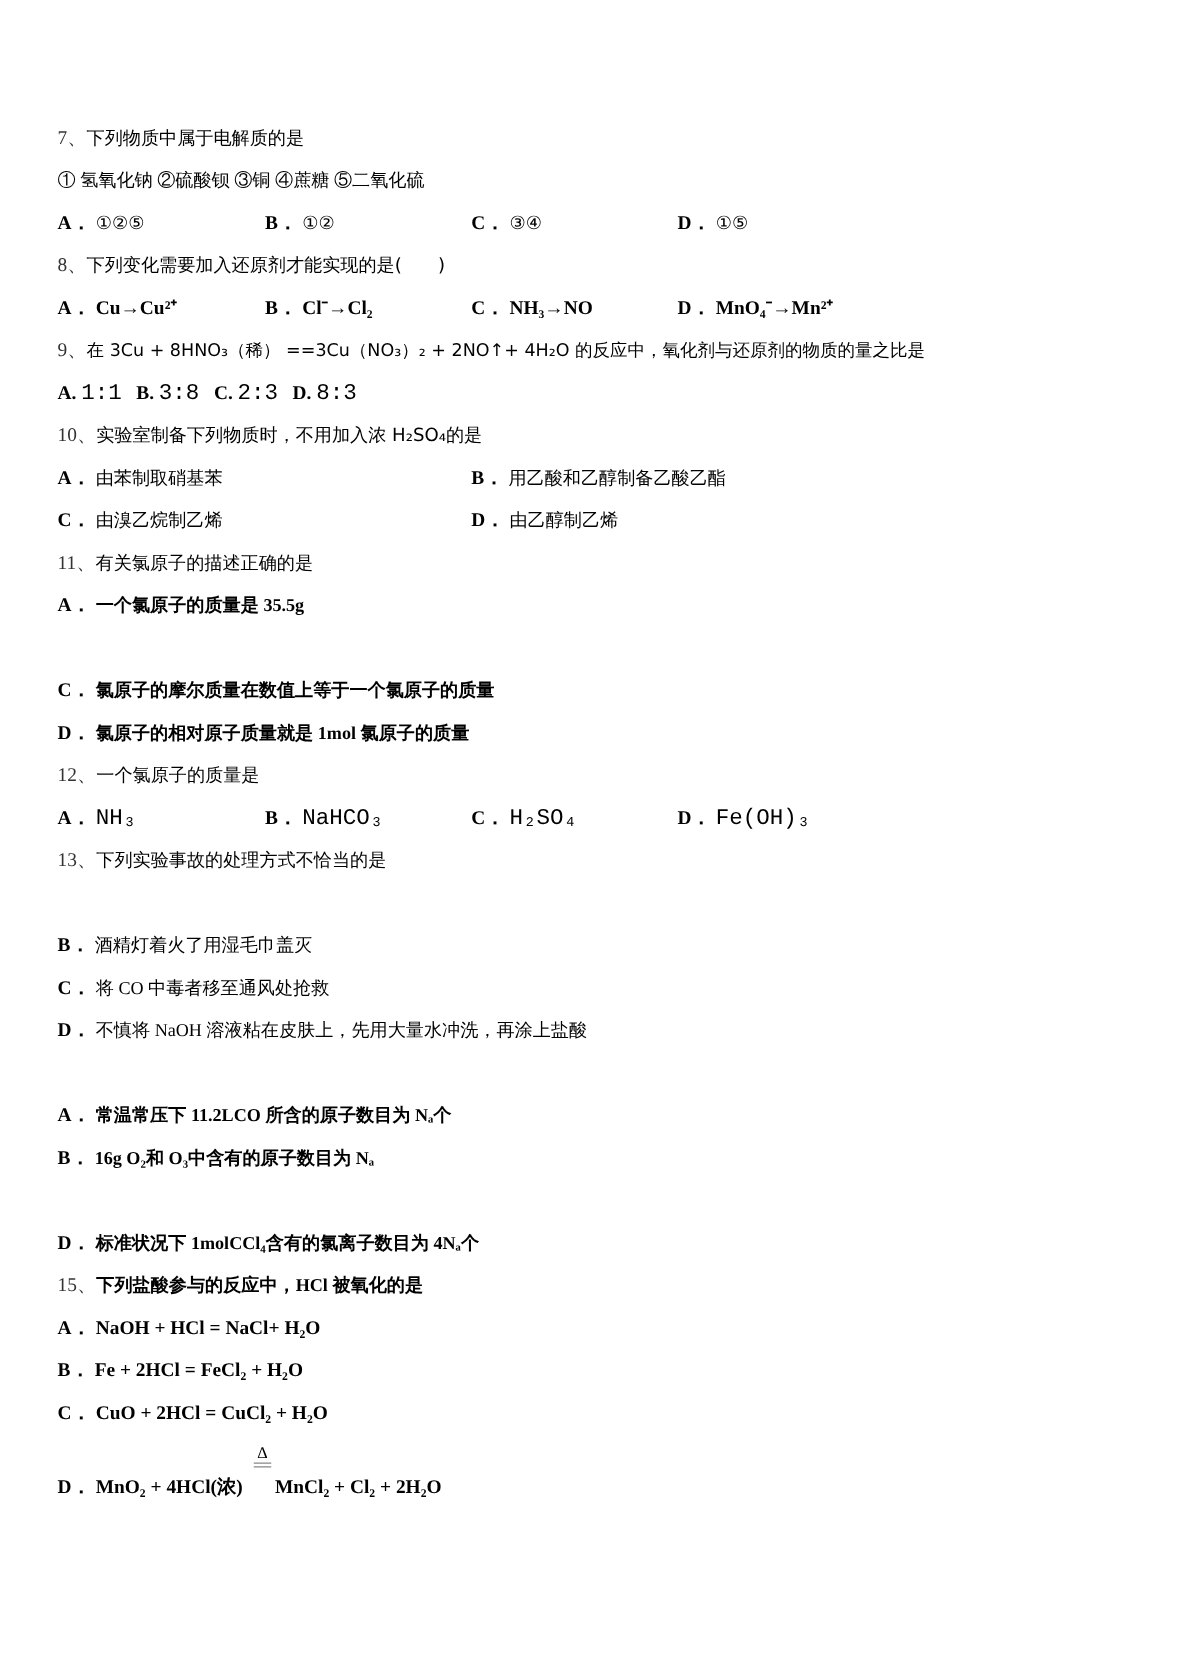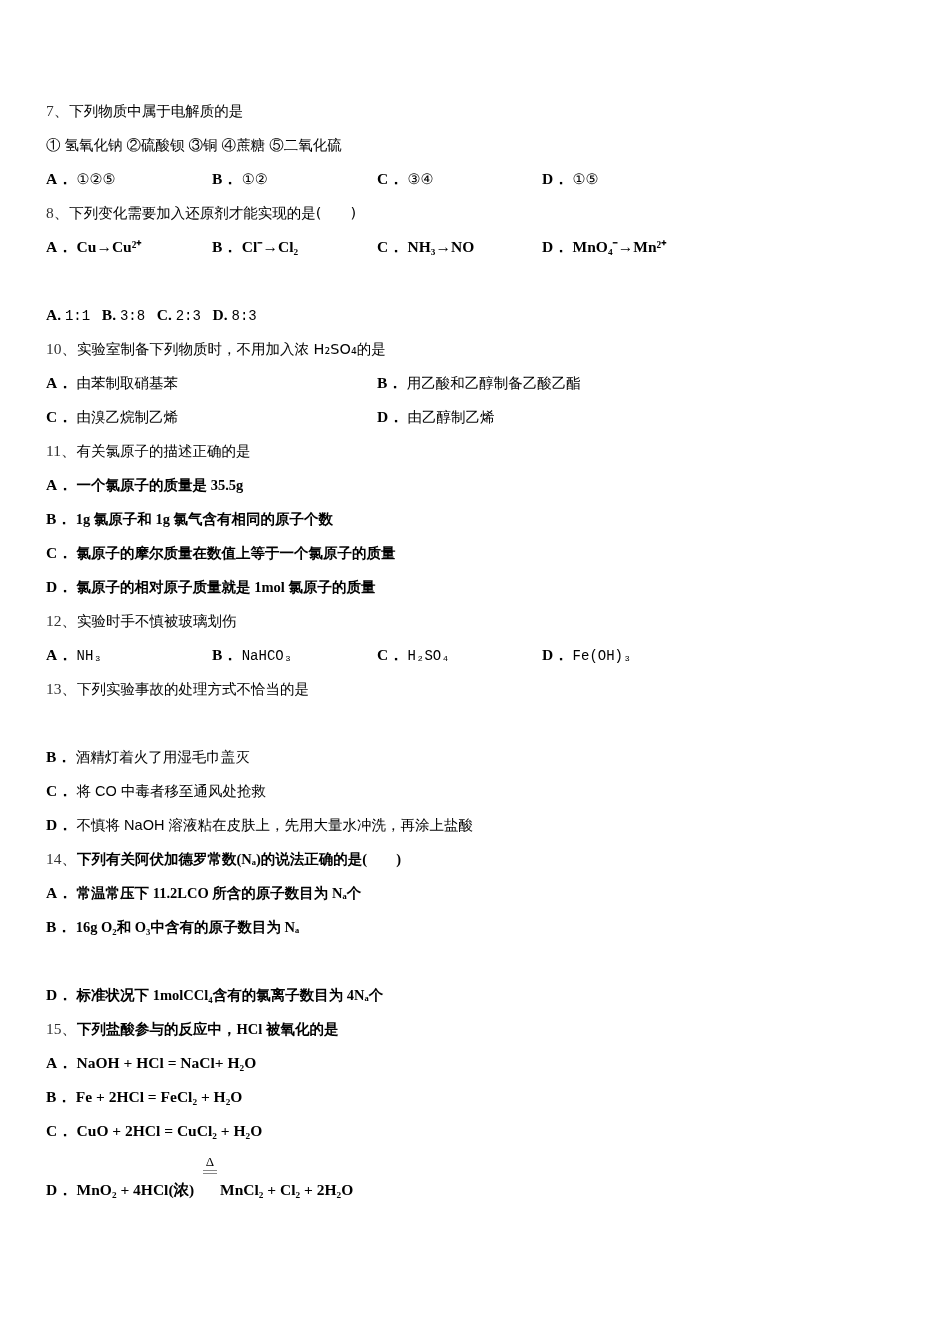--- a/index.html
+++ b/index.html
@@ -4,23 +4,23 @@
 <style>
   html, body { margin: 0; padding: 0; background: #ffffff; }
   body { width: 950px; height: 1344px; position: relative; overflow: hidden;
          font-family: "Liberation Serif", "DejaVu Serif", serif; color: #000; }
   .page { position: absolute; left: 0; top: 0; width: 950px; height: 1344px; }
   .line { position: absolute; left: 46px; font-size: 15.5px; white-space: nowrap; line-height: 20px; }
   .qnum { font-family: "Liberation Serif", serif; color: #333; font-weight: normal; }
   .qtext { font-family: "DejaVu Sans", sans-serif; font-size: 14.5px; }
   .lbl { font-weight: bold; font-family: "Liberation Serif", serif; }
   .opt { position: absolute; white-space: nowrap; font-size: 15.5px; line-height: 20px; }
-  .body-t { font-family: Liberation Sans, sans-serif; font-size: 14.5px; }
+  .body-t { font-family: Liberation Serif, serif; font-size: 14.5px; }
   .bold { font-weight: bold; font-family: "Liberation Serif", serif; }
-  .mono { font-family: "Liberation Mono", monospace; font-size: 14px; }
+  .mono { font-family: "Liberation Mono", monospace; font-size: 18px; }
   .arrow-eq { position: absolute; font-size: 12px; }
 </style>
 </head>
 <body>
 
 <div class="page">
 
   <div class="line" style="top:101px">
     <span class="qnum">7、</span><span class="qtext">下列物质中属于电解质的是</span>
   </div>
@@ -31,61 +31,60 @@
   <div class="opt" style="left:542px;top:169px"><span class="lbl">D．</span> <span class="body-t">①⑤</span></div>
 
   <div class="line" style="top:203px">
     <span class="qnum">8、</span><span class="qtext">下列变化需要加入还原剂才能实现的是(　　)</span>
   </div>
   <div class="opt" style="left:46px;top:237px"><span class="lbl">A．</span> <span class="bold">Cu→Cu²⁺</span></div>
   <div class="opt" style="left:212px;top:237px"><span class="lbl">B．</span> <span class="bold">Cl⁻→Cl₂</span></div>
   <div class="opt" style="left:377px;top:237px"><span class="lbl">C．</span> <span class="bold">NH₃→NO</span></div>
   <div class="opt" style="left:542px;top:237px"><span class="lbl">D．</span> <span class="bold">MnO₄⁻→Mn²⁺</span></div>
 
+  <div class="line" style="top:271px">
+    <span class="qnum">9、</span><span class="qtext" style="font-size:14px">在 3Cu + 8HNO₃（稀） ==3Cu（NO₃）₂ + 2NO↑+ 4H₂O 的反应中，氧化剂与还原剂的物质的量之比是</span>
+  </div>
   <div class="opt" style="left:46px;top:305px">
     <span class="lbl">A.</span> <span class="mono">1:1</span>&nbsp;&nbsp;
     <span class="lbl">B.</span> <span class="mono">3:8</span>&nbsp;&nbsp;
     <span class="lbl">C.</span> <span class="mono">2:3</span>&nbsp;&nbsp;
     <span class="lbl">D.</span> <span class="mono">8:3</span>
   </div>
 
   <div class="line" style="top:339px">
     <span class="qnum">10、</span><span class="qtext">实验室制备下列物质时，不用加入浓 H₂SO₄的是</span>
   </div>
   <div class="opt" style="left:46px;top:373px"><span class="lbl">A．</span> <span class="body-t">由苯制取硝基苯</span></div>
   <div class="opt" style="left:377px;top:373px"><span class="lbl">B．</span> <span class="body-t">用乙酸和乙醇制备乙酸乙酯</span></div>
   <div class="opt" style="left:46px;top:407px"><span class="lbl">C．</span> <span class="body-t">由溴乙烷制乙烯</span></div>
   <div class="opt" style="left:377px;top:407px"><span class="lbl">D．</span> <span class="body-t">由乙醇制乙烯</span></div>
 
   <div class="line" style="top:441px">
     <span class="qnum">11、</span><span class="qtext">有关氯原子的描述正确的是</span>
   </div>
   <div class="opt" style="left:46px;top:475px"><span class="lbl">A．</span> <span class="body-t bold">一个氯原子的质量是 35.5g</span></div>
-  <div class="opt" style="left:46px;top:509px"><span class="lbl">B．</span> <span class="body-t bold">1g 氯原子和 1g 氯气含有相同的原子个数</span></div>
   <div class="opt" style="left:46px;top:543px"><span class="lbl">C．</span> <span class="body-t bold">氯原子的摩尔质量在数值上等于一个氯原子的质量</span></div>
   <div class="opt" style="left:46px;top:577px"><span class="lbl">D．</span> <span class="body-t bold">氯原子的相对原子质量就是 1mol 氯原子的质量</span></div>
 
   <div class="line" style="top:611px">
-    <span class="qnum">12、</span><span class="qtext">实验时手不慎被玻璃划伤</span>
+    <span class="qnum">12、</span><span class="qtext">一个氯原子的质量是</span>
   </div>
   <div class="opt" style="left:46px;top:645px"><span class="lbl">A．</span> <span class="mono">NH₃</span></div>
   <div class="opt" style="left:212px;top:645px"><span class="lbl">B．</span> <span class="mono">NaHCO₃</span></div>
   <div class="opt" style="left:377px;top:645px"><span class="lbl">C．</span> <span class="mono">H₂SO₄</span></div>
   <div class="opt" style="left:542px;top:645px"><span class="lbl">D．</span> <span class="mono">Fe(OH)₃</span></div>
 
   <div class="line" style="top:679px">
     <span class="qnum">13、</span><span class="qtext">下列实验事故的处理方式不恰当的是</span>
   </div>
   <div class="opt" style="left:46px;top:747px"><span class="lbl">B．</span> <span class="body-t">酒精灯着火了用湿毛巾盖灭</span></div>
   <div class="opt" style="left:46px;top:781px"><span class="lbl">C．</span> <span class="body-t">将 CO 中毒者移至通风处抢救</span></div>
   <div class="opt" style="left:46px;top:815px"><span class="lbl">D．</span> <span class="body-t">不慎将 NaOH 溶液粘在皮肤上，先用大量水冲洗，再涂上盐酸</span></div>
 
-  <div class="line" style="top:849px">
-    <span class="qnum">14、</span><span class="qtext bold">下列有关阿伏加德罗常数(Nₐ)的说法正确的是(　　)</span>
-  </div>
   <div class="opt" style="left:46px;top:883px"><span class="lbl">A．</span> <span class="body-t bold">常温常压下 11.2LCO 所含的原子数目为 Nₐ个</span></div>
   <div class="opt" style="left:46px;top:917px"><span class="lbl">B．</span> <span class="body-t bold">16g O₂和 O₃中含有的原子数目为 Nₐ</span></div>
   <div class="opt" style="left:46px;top:985px"><span class="lbl">D．</span> <span class="body-t bold">标准状况下 1molCCl₄含有的氯离子数目为 4Nₐ个</span></div>
 
   <div class="line" style="top:1019px">
     <span class="qnum">15、</span><span class="qtext bold">下列盐酸参与的反应中，HCl 被氧化的是</span>
   </div>
   <div class="opt" style="left:46px;top:1053px"><span class="lbl">A．</span> <span class="bold">NaOH + HCl = NaCl+ H₂O</span></div>
   <div class="opt" style="left:46px;top:1087px"><span class="lbl">B．</span> <span class="bold">Fe + 2HCl = FeCl₂ + H₂O</span></div>
   <div class="opt" style="left:46px;top:1121px"><span class="lbl">C．</span> <span class="bold">CuO + 2HCl = CuCl₂ + H₂O</span></div>

